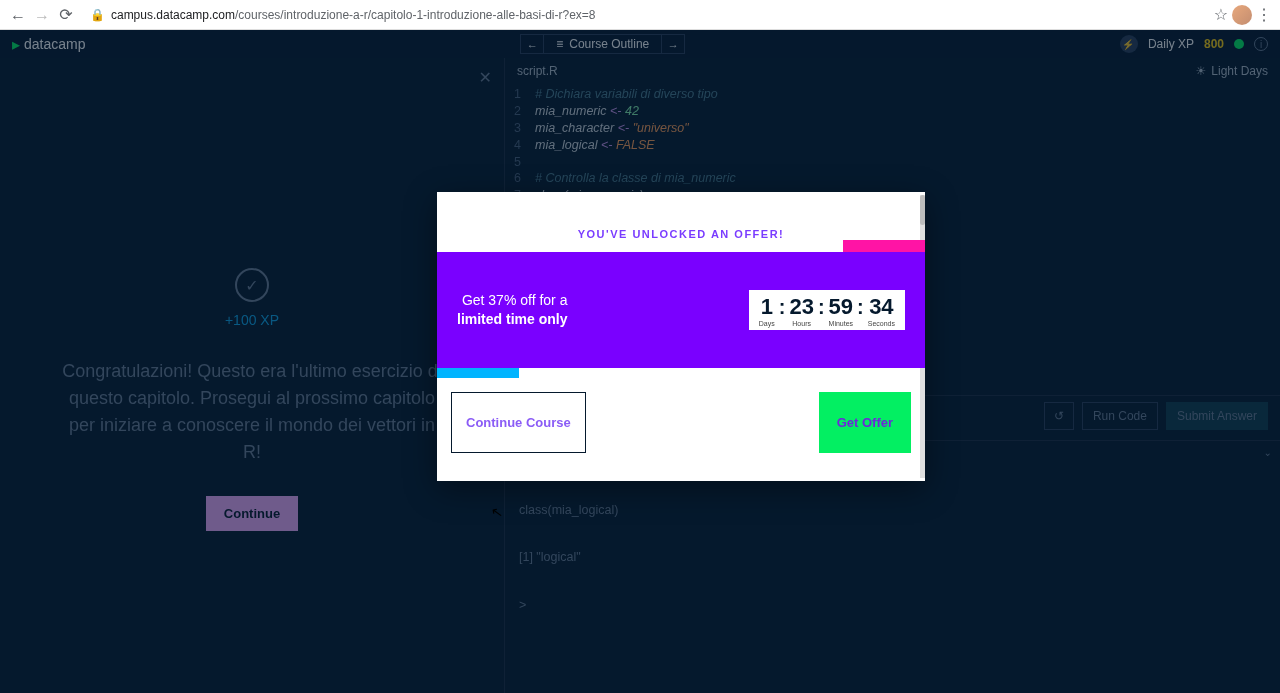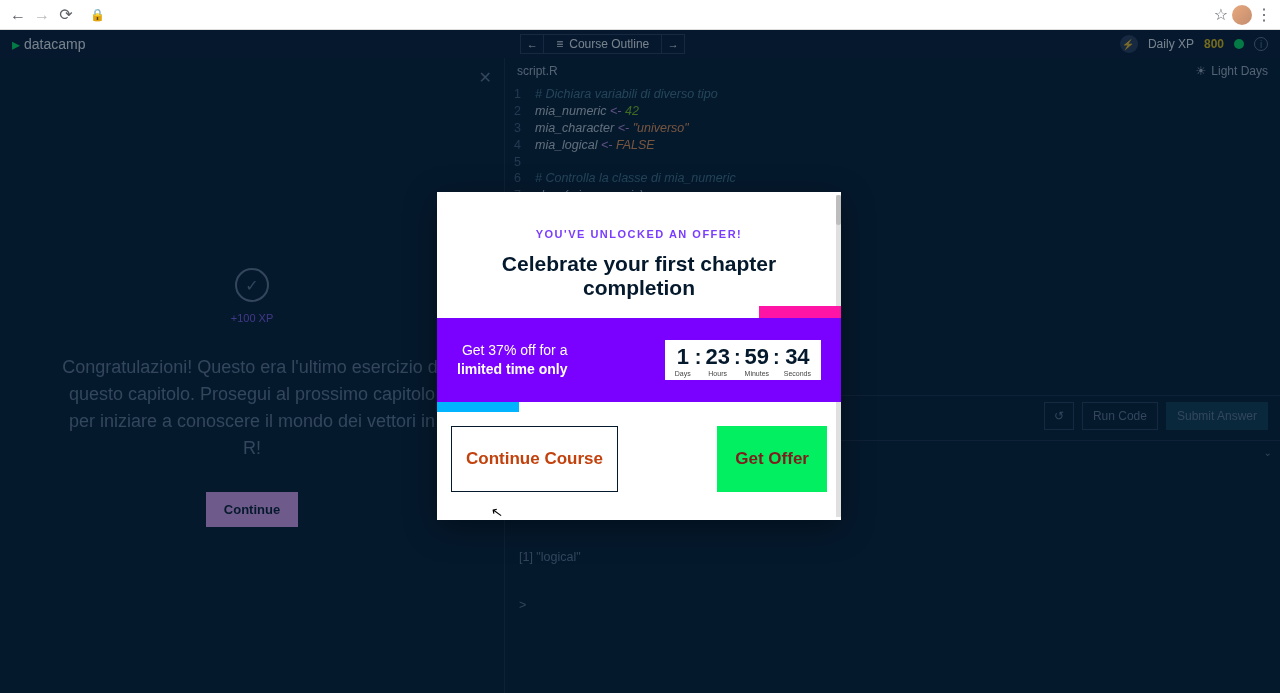--- a/index.html
+++ b/index.html
@@ -30,89 +30,90 @@
 .xp-value { color: #fcce0d; font-weight: 600; }
 .green-dot { width: 10px; height: 10px; border-radius: 50%; background: #03ef62; }
 .info-circle { width: 14px; height: 14px; border: 1px solid #6a7c94; border-radius: 50%; display: flex; align-items: center; justify-content: center; font-size: 10px; color: #6a7c94; }
 
 
 .app-body { display: flex; height: calc(693px - 30px - 28px); }
 .left-panel { width: 505px; background: #05192d; position: relative; border-right: 1px solid #1b2b42; }
 .close-panel { position: absolute; top: 10px; right: 12px; color: #6a7c94; font-size: 16px; }
 .congrats { position: absolute; top: 210px; left: 0; right: 0; text-align: center; padding: 0 60px; }
 .check-circle { width: 34px; height: 34px; border: 2px solid #6a7c94; border-radius: 50%; margin: 0 auto 10px; display: flex; align-items: center; justify-content: center; color: #6a7c94; }
-.xp-earned { color: #8b5cf6; font-size: 11px; margin-bottom: 30px; }
+.xp-earned { color: #0ea5e9; font-size: 14px; margin-bottom: 30px; }
 .congrats-text { color: #6a7c94; font-size: 18px; line-height: 1.5; margin-bottom: 30px; }
 .press-enter { color: #6a7c94; font-size: 13px; letter-spacing: 1px; font-weight: 600; margin-bottom: 16px; }
 .continue-btn { background: #f0abfc; color: #05192d; padding: 10px 18px; font-size: 13px; font-weight: 600; display: inline-block; }
 
 .right-panel { flex: 1; background: #05192d; display: flex; flex-direction: column; }
 .editor-header { height: 26px; display: flex; align-items: center; justify-content: space-between; padding: 0 12px; gap: 18px; }
 .tab-name { color: #b0bcca; font-size: 12px; }
 .light-mode { display: flex; align-items: center; gap: 5px; color: #b0bcca; font-size: 12px; }
 .editor { font-family: 'Consolas', 'Courier New', monospace; font-size: 12.5px; line-height: 1.35; padding: 2px 0; }
 .editor-line { display: flex; }
 .ln { width: 30px; text-align: right; color: #4a5f7a; padding-right: 14px; user-select: none; }
 .code { color: #d0d6dd; white-space: pre; font-style: italic; }
 .cm { color: #4a7a8e; }
 .id { color: #d0d6dd; }
 .op { color: #c792ea; }
-.num { color: #84cc16; }
+.num { color: #86efac; }
 .str { color: #ff9d56; }
 .bool { color: #ff9d56; }
 
 .editor-footer { height: 40px; border-top: 1px solid #1b2b42; display: flex; align-items: center; justify-content: flex-end; gap: 8px; padding: 0 12px; margin-top: auto; position: absolute; top: 395px; right: 0; width: 775px; }
 .footer-btn { border: 1px solid #2a3d5a; padding: 6px 10px; color: #6a7c94; font-size: 12px; background: transparent; }
 .reset-btn { width: 30px; display: flex; align-items: center; justify-content: center; }
 .run-btn { }
 .submit-btn { background: #0e3a4d; border-color: #0e3a4d; }
 
 .console { position: absolute; top: 440px; right: 0; width: 775px; bottom: 0; background: #05192d; border-top: 1px solid #1b2b42; font-family: 'Consolas','Courier New',monospace; font-size: 12.5px; color: #6a7c94; padding: 10px 14px; line-height: 1.9; }
 .console-collapse { position: absolute; top: 2px; right: 8px; color: #6a7c94; font-size: 10px; }
 .console-line { white-space: pre; }
 .prompt { color: #6a7c94; }
 
 
 .dimmer { position: absolute; top: 30px; left: 0; right: 0; bottom: 0; background: rgba(5,25,45,0.55); }
 
 
-.modal { position: absolute; top: 192px; left: 437px; width: 404px; background: #fff; box-shadow: 0 8px 30px rgba(0,0,0,0.4); }
+.modal { position: absolute; top: 192px; left: 437px; width: 488px; background: #fff; box-shadow: 0 8px 30px rgba(0,0,0,0.4); }
 .modal-scrollbar { position: absolute; right: 0; top: 3px; bottom: 3px; width: 5px; background: #e0e0e0; }
 .modal-scrollbar::after { content:''; position:absolute; left:0; right:0; top:0; height:30px; background:#bdbdbd; border-radius:3px; }
 .modal-inner { padding: 36px 20px 0px; text-align: center; }
 .unlock-label { color: #7a3cff; font-size: 11px; letter-spacing: 1.5px; font-weight: 600; margin-bottom: 12px; }
 .modal-title { font-size: 21px; font-weight: 700; color: #05192d; margin-bottom: 18px; }
 .modal-sub { font-size: 13.5px; color: #333; line-height: 1.45; margin-bottom: 30px; }
 
-.promo-band { background: #7a00ff; position: relative; padding: 22px 20px; display: flex; align-items: center; justify-content: space-between; gap: 28px; }
+.promo-band { background: #7a00ff; position: relative; padding: 38px 20px; display: flex; align-items: center; justify-content: space-between; gap: 28px; }
 .pink-tab { position: absolute; top: -12px; right: 0; width: 82px; height: 12px; background: #ff14a5; }
 .cyan-tab { position: absolute; bottom: -10px; left: 0; width: 82px; height: 10px; background: #00b4ff; }
 .promo-text { color: #fff; font-size: 14px; text-align: right; line-height: 1.35; }
 .promo-text .bold { font-weight: 700; }
 .timer { background: #fff; display: flex; align-items: flex-start; padding: 6px 10px 3px; gap: 4px; }
 .timer-unit { text-align: center; }
 .timer-num { font-size: 22px; font-weight: 700; color: #05192d; line-height: 1; }
 .timer-label { font-size: 7px; color: #444; margin-top: 2px; }
 .timer-colon { font-size: 20px; font-weight: 700; color: #05192d; line-height: 1; padding-top: 1px; }
 
 .modal-actions { display: flex; justify-content: space-between; padding: 24px 14px 28px; }
-.btn-continue { border: 1.5px solid #05192d; background: #fff; padding: 22px 14px; font-size: 17px; font-weight: 600; color: #c2410c; position: relative; }
-.btn-offer { background: #03ef62; border: none; padding: 9px 18px; font-size: 17px; font-weight: 600; color: #7f1d1d; }
+.btn-continue { border: 1.5px solid #05192d; background: #fff; padding: 22px 14px; font-size: 13px; font-weight: 600; color: #8b5cf6; position: relative; }
+.btn-offer { background: #03ef62; border: none; padding: 9px 18px; font-size: 13px; font-weight: 600; color: #6d28d9; }
 .cursor { position: absolute; top: 504px; left: 491px; font-size: 14px; color: #000; transform: rotate(-10deg); }
 
 </style>
 </head>
 <body>
 
 <div class="browser-chrome">
   <div class="nav-arrow">←</div>
   <div class="nav-arrow disabled">→</div>
   <div class="reload-icon">⟳</div>
   <div class="url-bar">
     <span class="lock-icon">🔒</span>
+    <span><span class="url-host">campus.datacamp.com</span><span class="url-path">/courses/introduzione-a-r/capitolo-1-introduzione-alle-basi-di-r?ex=8</span></span>
   </div>
   <div class="star-icon">☆</div>
   <div class="avatar"></div>
   <div class="dots-icon">⋮</div>
 </div>
 
 <div class="app-header">
   <div class="logo">
     <span class="logo-mark">▸</span>
     <span>datacamp</span>
@@ -204,21 +205,20 @@
   <br>
   <div class="console-line prompt">&gt;</div>
 </div>
 
 <div class="dimmer"></div>
 
 <div class="modal">
   <div class="modal-scrollbar"></div>
   <div class="modal-inner">
     <div class="unlock-label">YOU'VE UNLOCKED AN OFFER!</div>
-    <div class="modal-title">Celebrate your first chapter completion</div>
   </div>
   <div class="promo-band">
     <div class="pink-tab"></div>
     <div class="cyan-tab"></div>
     <div class="promo-text">
       <span>Get 37% off for a</span><br>
       <span class="bold">limited time only</span>
     </div>
     <div class="timer">
       <div class="timer-unit">

